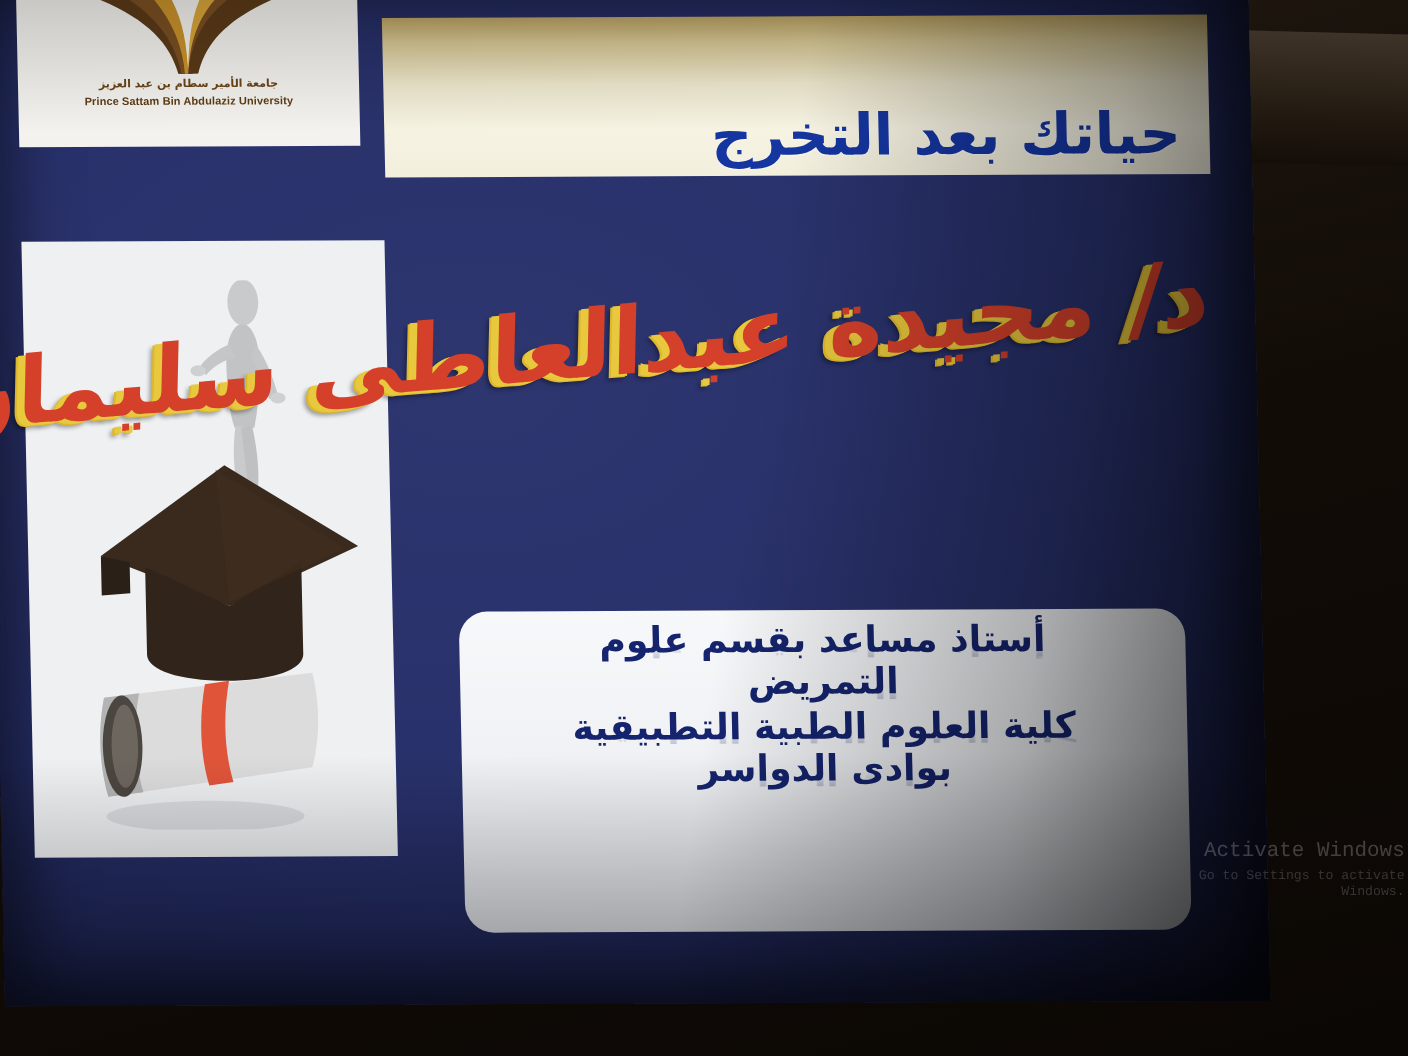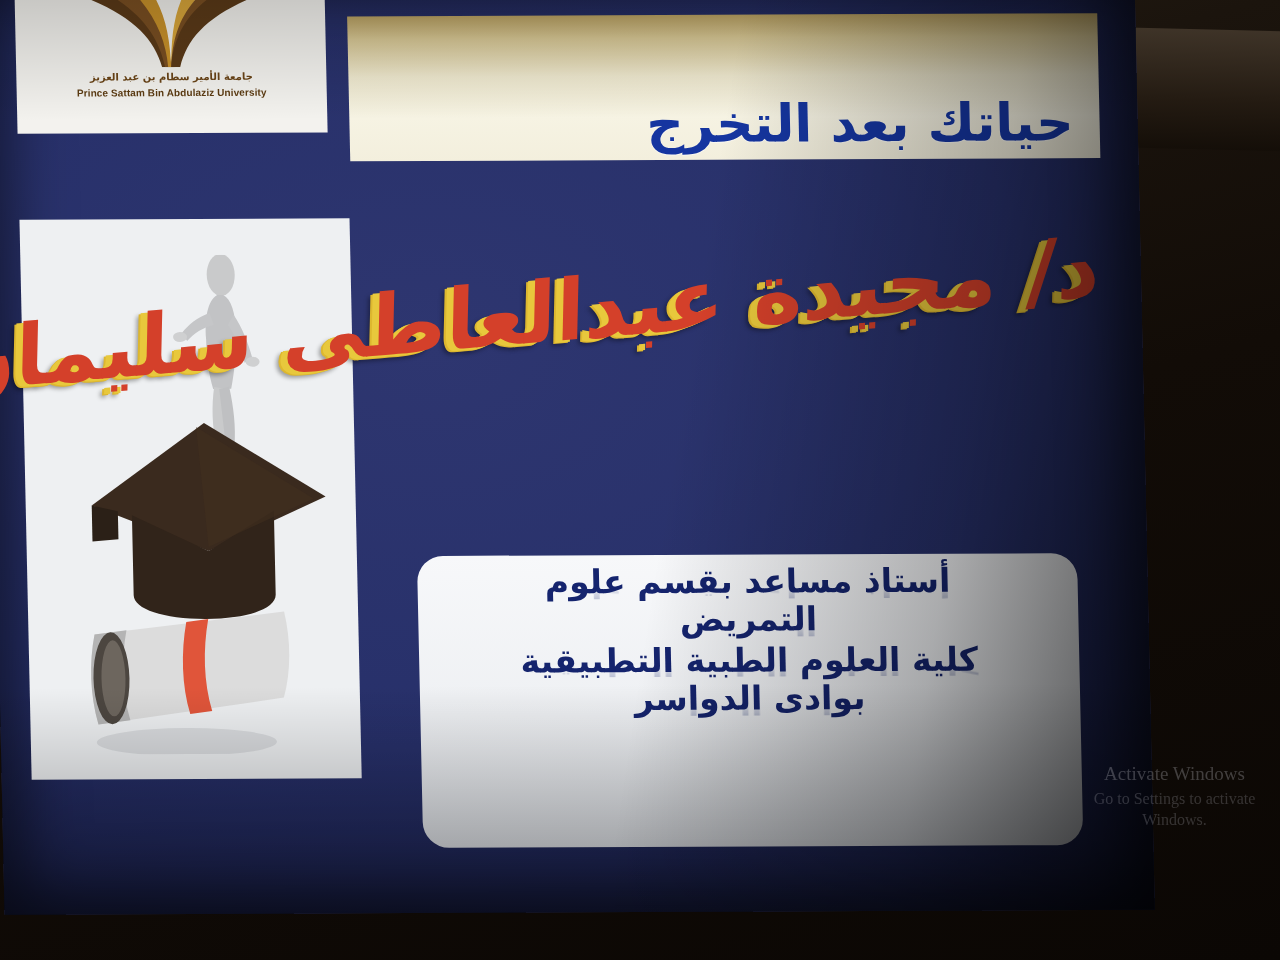--- a/index.html
+++ b/index.html
@@ -128,25 +128,25 @@
     transform:scaleY(-.62);transform-origin:top;
     color:rgba(21,36,110,.30);
     -webkit-mask-image:linear-gradient(180deg,rgba(0,0,0,.85),rgba(0,0,0,0) 72%);
             mask-image:linear-gradient(180deg,rgba(0,0,0,.85),rgba(0,0,0,0) 72%);
     filter:blur(.4px);pointer-events:none;
   }
 
   
   #watermark{
     position:absolute;left:1072px;top:762px;width:205px;
-    font-family:Liberation Serif, serif;text-align:center;
+    font-family:Liberation Mono, monospace;text-align:right;
     z-index:60;pointer-events:none;
   }
   #wm-title{font-size:19px;color:rgba(190,190,195,.30);line-height:1.25;}
-  #wm-sub{font-size:16px;color:rgba(175,175,182,.26);line-height:1.3;margin-top:3px;}
+  #wm-sub{font-size:12px;color:rgba(175,175,182,.26);line-height:1.3;margin-top:3px;}
 
   
   .softfocus{position:absolute;inset:0;backdrop-filter:blur(.6px);pointer-events:none;}
 </style>
 </head>
 <body>
 
 <div id="photo">
 
   <div class="room"></div>

